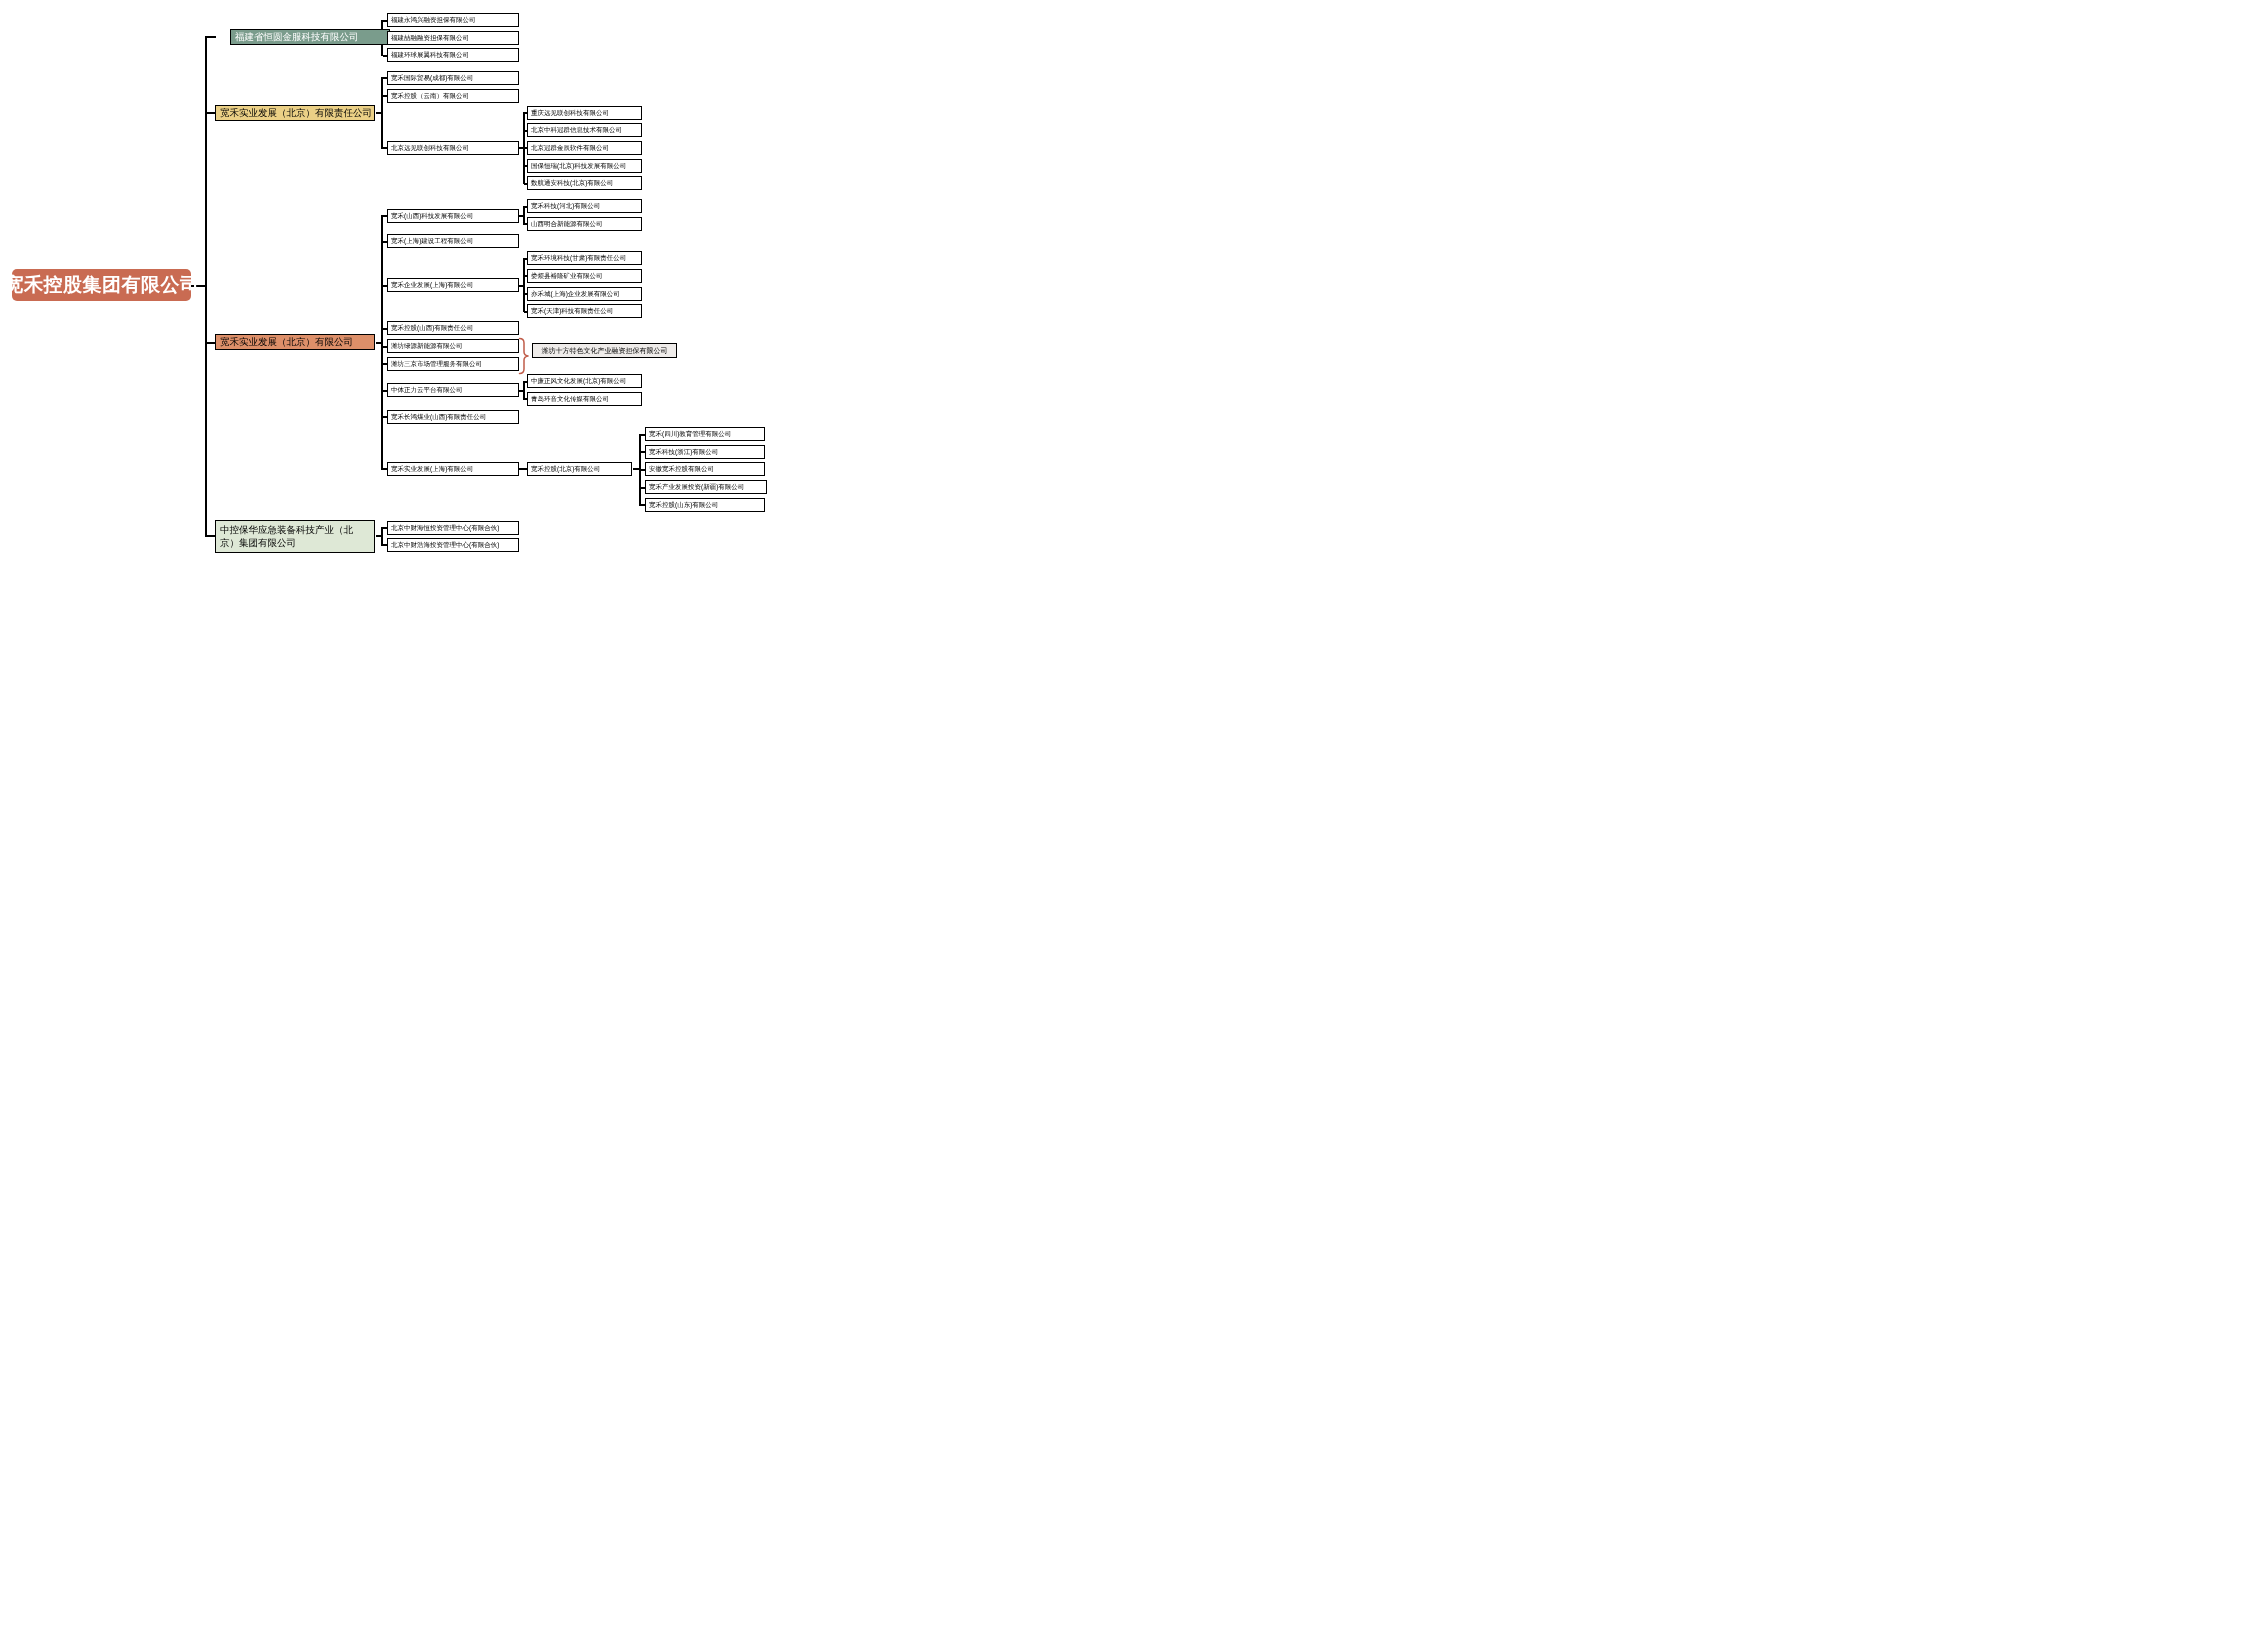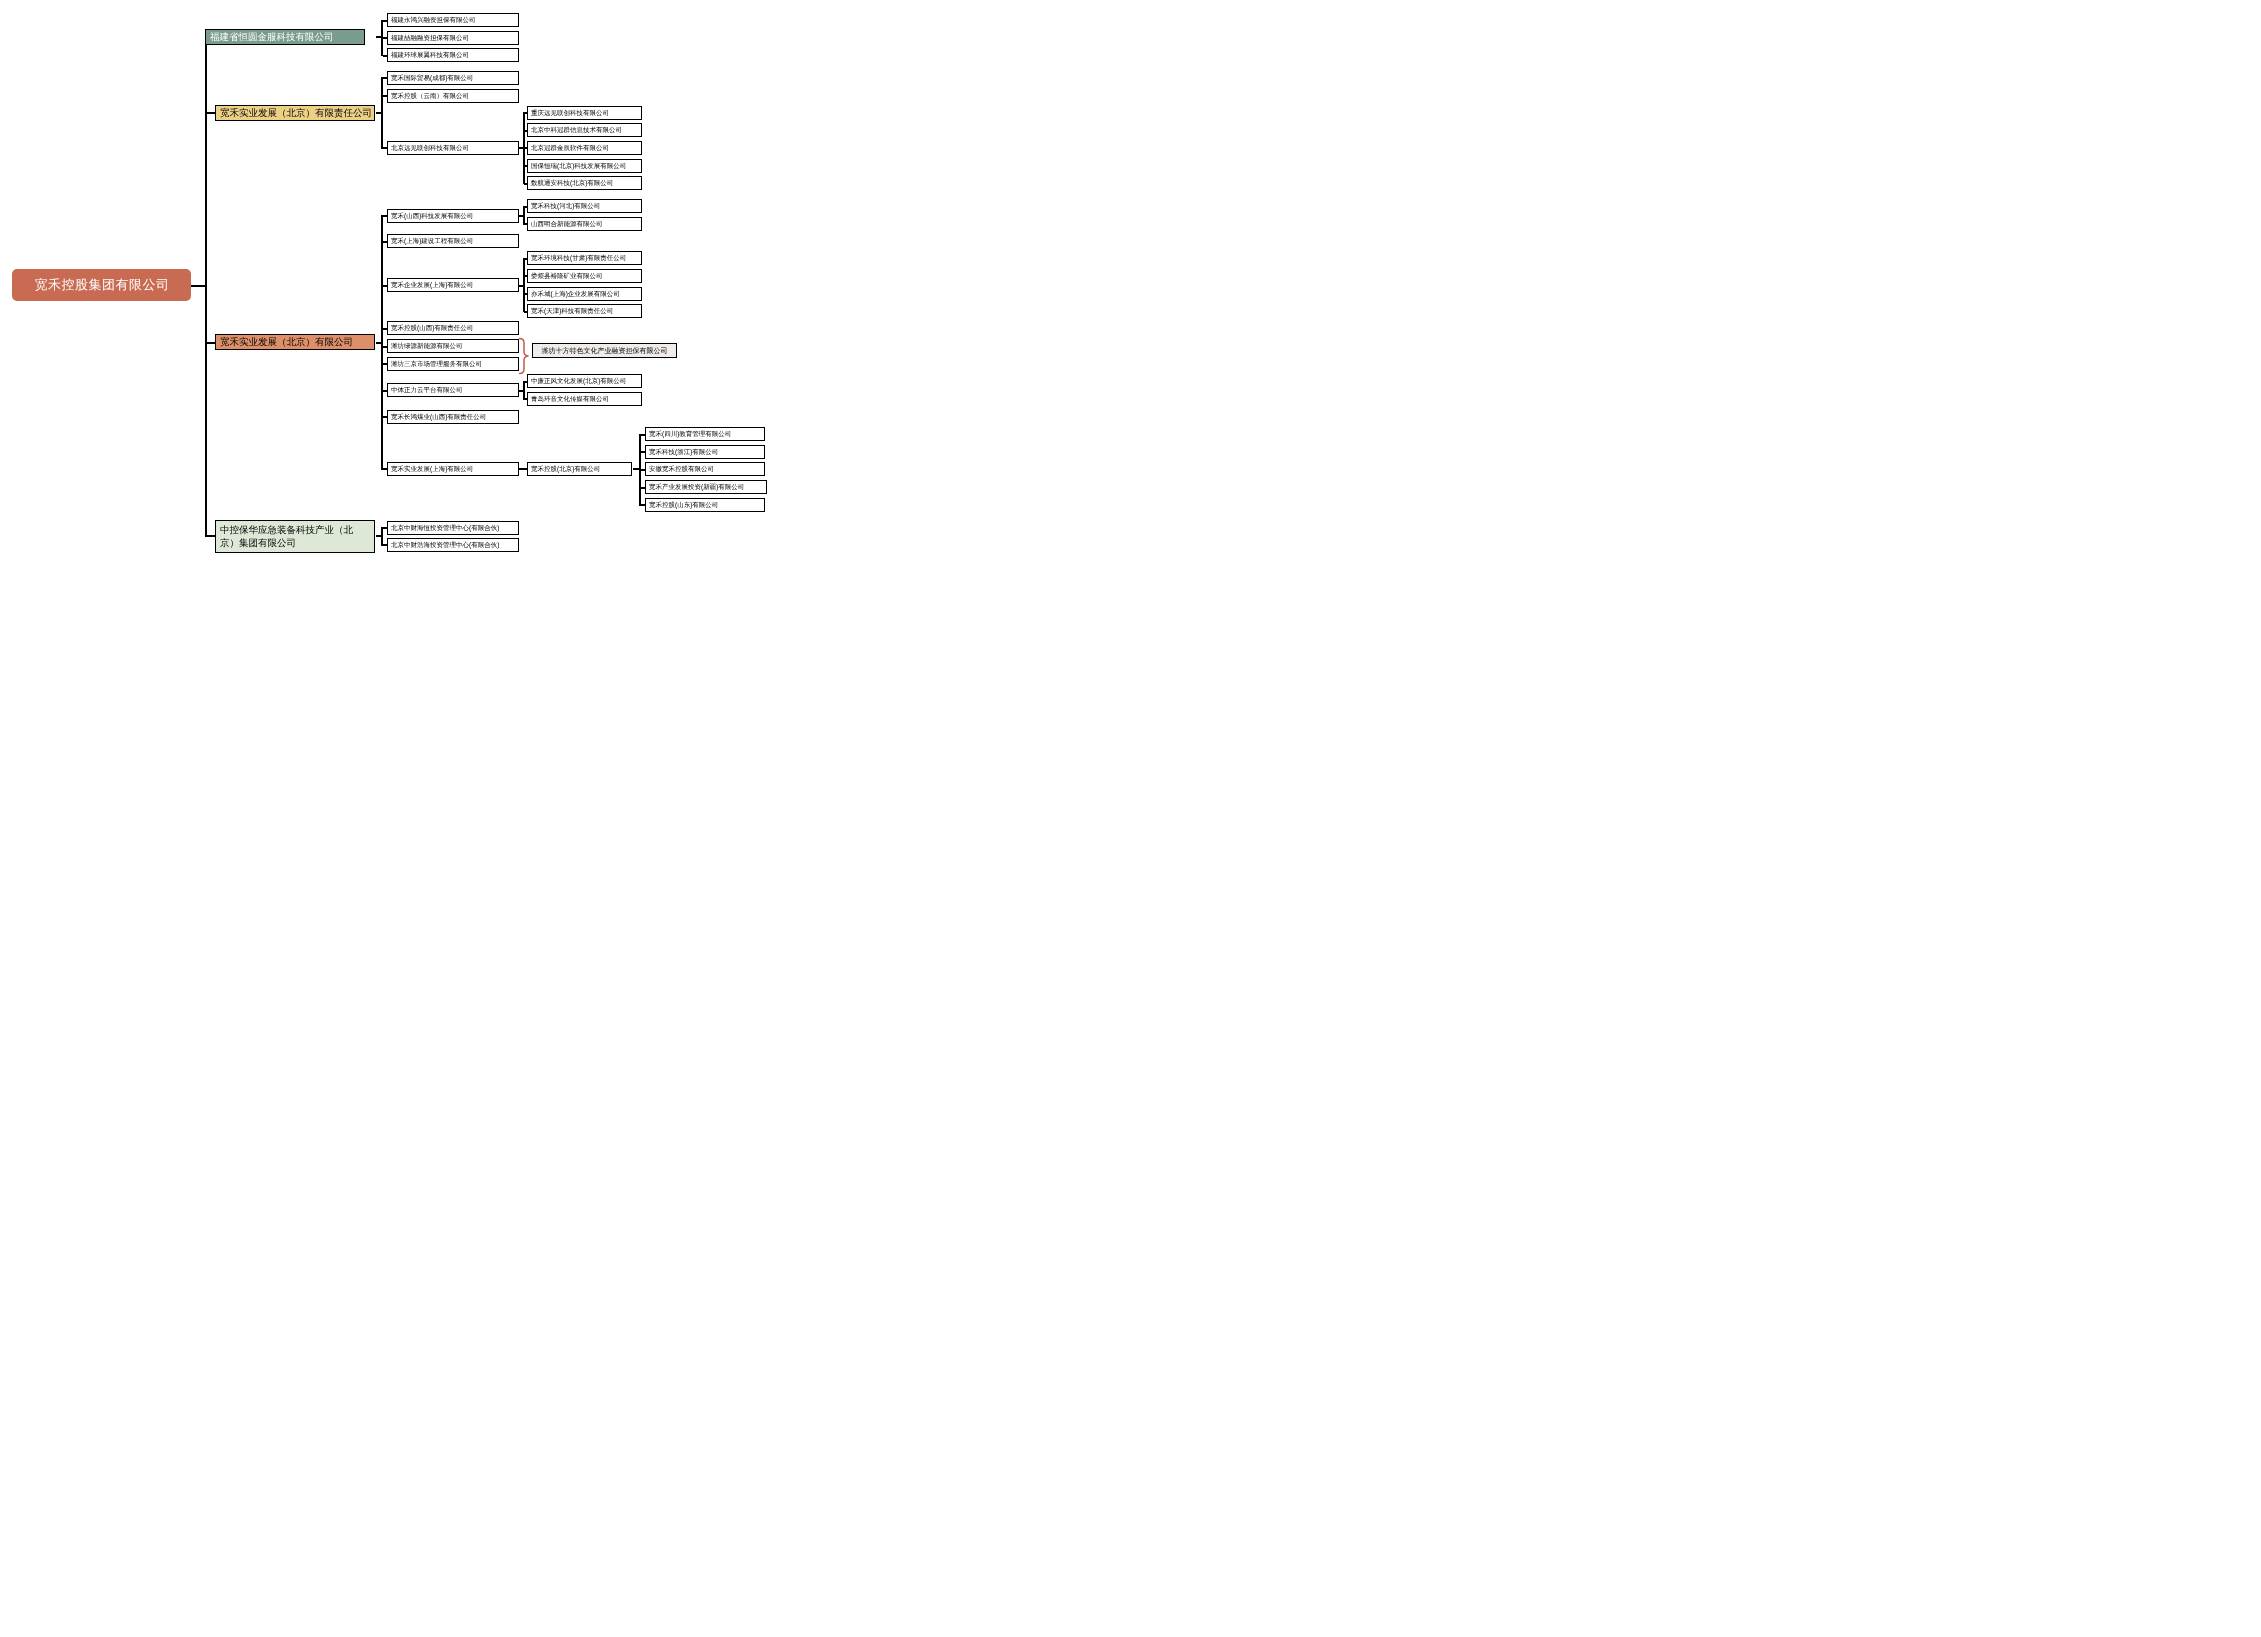--- a/index.html
+++ b/index.html
@@ -4,21 +4,21 @@
 <style>
   html,body{margin:0;padding:0;background:#fff;}
   body{font-family:"Liberation Sans","DejaVu Sans",sans-serif;}
   #canvas{position:relative;width:769px;height:557px;background:#ffffff;overflow:hidden;}
   .ln{position:absolute;background:#000000;}
   .box{position:absolute;box-sizing:border-box;border:1px solid #000;background:#fff;
        display:flex;align-items:center;font-size:6.5px;padding:0 3px;color:#000;
        white-space:nowrap;cursor:default;}
   .l1{font-size:9.5px;padding:0 4px;}
   .root{background:#C96B52;color:#fff;border:none;border-radius:5px;
-        font-weight:normal;font-size:13px;justify-content:center;letter-spacing:0.5px;}
+        font-weight:bold;font-size:19px;justify-content:center;letter-spacing:0.5px;}
   .green{background:#7A9C8C;color:#fff;}
   .yellow{background:#EBD086;}
   .orange{background:#DD8F69;align-items:center;}
   .lgreen{background:#DEE8D6;white-space:normal;line-height:13px;padding:1px 4px;font-family:Liberation Mono, monospace;}
   .gray{background:#EFECEA;justify-content:center;font-size:7px;}
   .brace{position:absolute;}
 </style>
 </head>
 <body>
 
@@ -96,21 +96,21 @@
   <div class="ln" style="left:641px;top:504px;width:4.5px;height:1.5px"></div>
 
   <svg class="brace" style="left:517px;top:337px" width="14" height="38" viewBox="0 0 28 76">
     <path d="M5 3 Q14 3 14 12 L14 30 Q14 37 23 38 Q14 39 14 46 L14 64 Q14 73 5 73" fill="none" stroke="#C05C49" stroke-width="3" stroke-linecap="round"></path>
   </svg>
 
   <div class="box root" style="left:12.4px;top:269px;width:179px;height:32px">
     <span>宽禾控股集团有限公司</span>
   </div>
 
-  <div class="box l1 green" style="left:205px;top:29px;width:160px;height:16.4px">
+  <div class="box l1 green" style="left:230px;top:29px;width:160px;height:16.4px">
     <span>福建省恒圆金服科技有限公司</span>
   </div>
   <div class="box l1 yellow" style="left:215px;top:105px;width:160px;height:16.4px">
     <span>宽禾实业发展（北京）有限责任公司</span>
   </div>
   <div class="box l1 orange" style="left:215px;top:334px;width:160px;height:16.4px">
     <span>宽禾实业发展（北京）有限公司</span>
   </div>
   <div class="box l1 lgreen" style="left:215px;top:520px;width:160px;height:33px">
     <span>中控保华应急装备科技产业（北京）集团有限公司</span>

